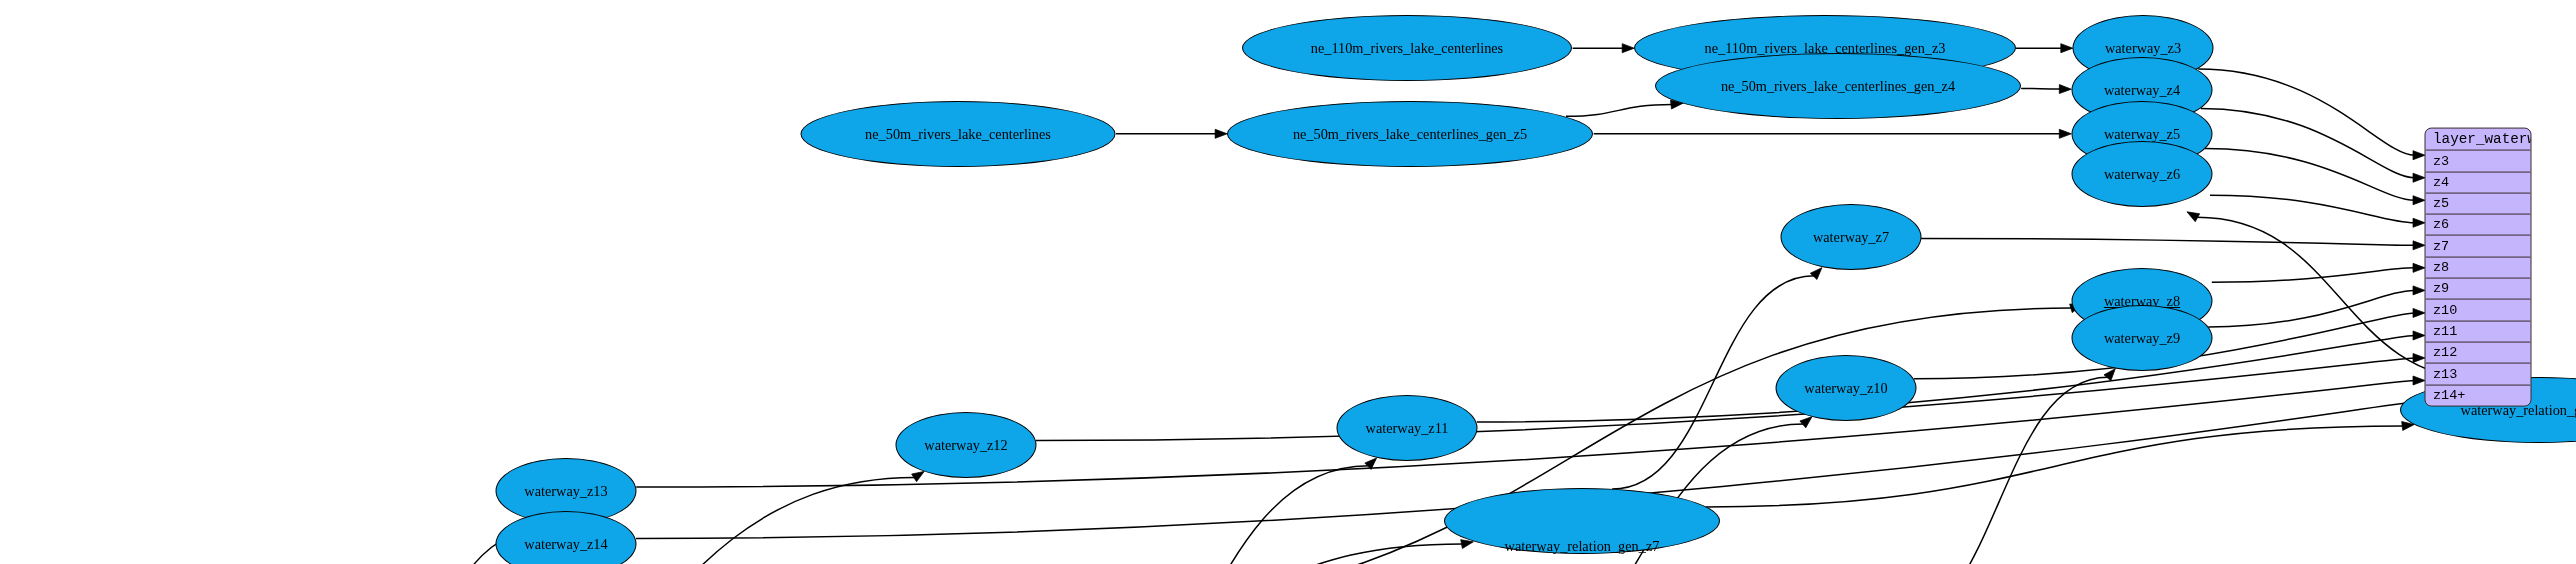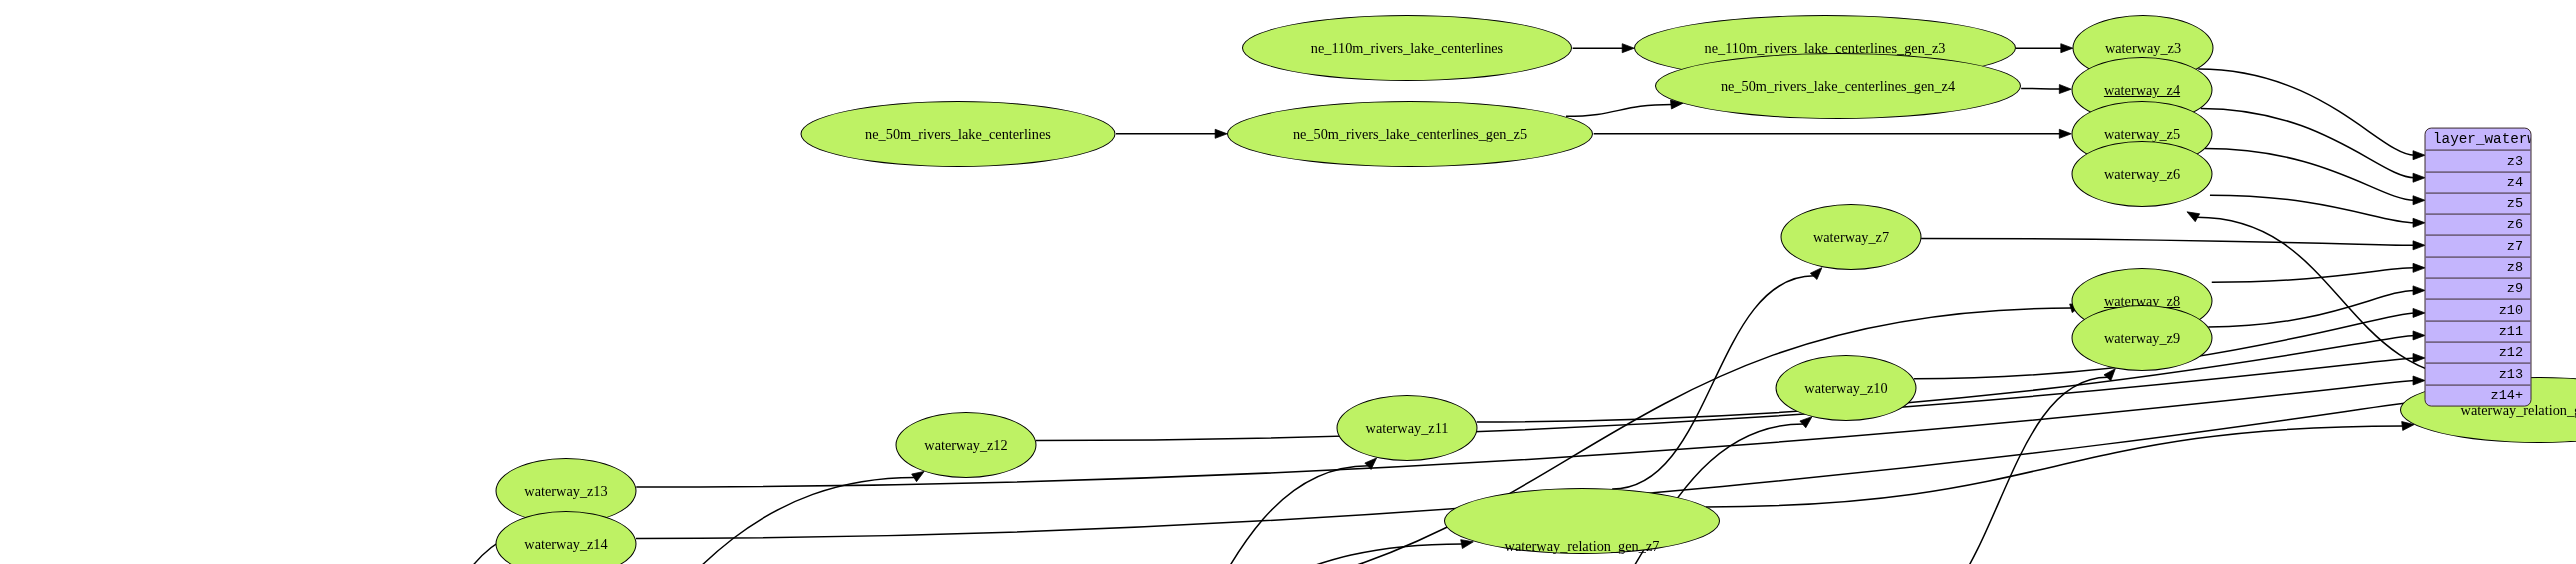--- a/index.html
+++ b/index.html
@@ -34,21 +34,21 @@
     stroke-width: 1;
   }
   .node {
     position: absolute;
     display: flex;
     align-items: center;
     justify-content: center;
     box-sizing: border-box;
     border: 1.5px solid #000000;
     border-radius: 50%;
-    background: #bef264;
+    background: #0ea5e9;
     color: #000000;
     white-space: nowrap;
     font-size: 14.3px;
     line-height: 1;
     transform: translate(-50%, -50%);
   }
   .node-label {
     display: block;
     padding: 0 4.5px;
   }
@@ -67,21 +67,21 @@
   .layer-title {
     font-size: 14.3px;
     text-align: center;
     padding: 2.3px 7.5px 3px 7.5px;
     border-bottom: 1.5px solid #3a2a2d;
     color: #000000;
     white-space: nowrap;
   }
   .layer-row {
     font-size: 13.5px;
-    text-align: right;
+    text-align: left;
     padding: 2.3px 7.5px 3px 7.5px;
     border-bottom: 1.5px solid #3a2a2d;
     color: #000000;
     white-space: nowrap;
   }
   .layer-row:last-child {
     border-bottom: none;
   }
 </style>
 </head>
@@ -182,21 +182,21 @@
       </div>
       <div class="node" style="left: 1410px; top: 134px; width: 366px; height: 66px;">
         <span class="node-label">ne_50m_rivers_lake_centerlines_gen_z5</span>
       </div>
       <div class="node" style="left: 1838px; top: 86px; width: 366px; height: 66px;">
         <span class="node-label">ne_50m_rivers_lake_centerlines_gen_z4</span>
       </div>
       <div class="node" style="left: 2143px; top: 48px; width: 141px; height: 66px; text-align: center;">
         <span class="node-label">waterway_z3</span>
       </div>
-      <div class="node" style="left: 2142px; top: 90px; width: 141px; height: 66px; text-decoration: underline;">
+      <div class="node" style="left: 2142px; top: 90px; width: 141px; height: 66px;">
         <span class="node-label">waterway_z4</span>
       </div>
       <div class="node" style="left: 2142px; top: 134px; width: 141px; height: 66px;">
         <span class="node-label">waterway_z5</span>
       </div>
       <div class="node" style="left: 2142px; top: 174px; width: 141px; height: 66px;">
         <span class="node-label">waterway_z6</span>
       </div>
       <div class="node" style="left: 1851px; top: 237px; width: 141px; height: 66px;">
         <span class="node-label">waterway_z7</span>

